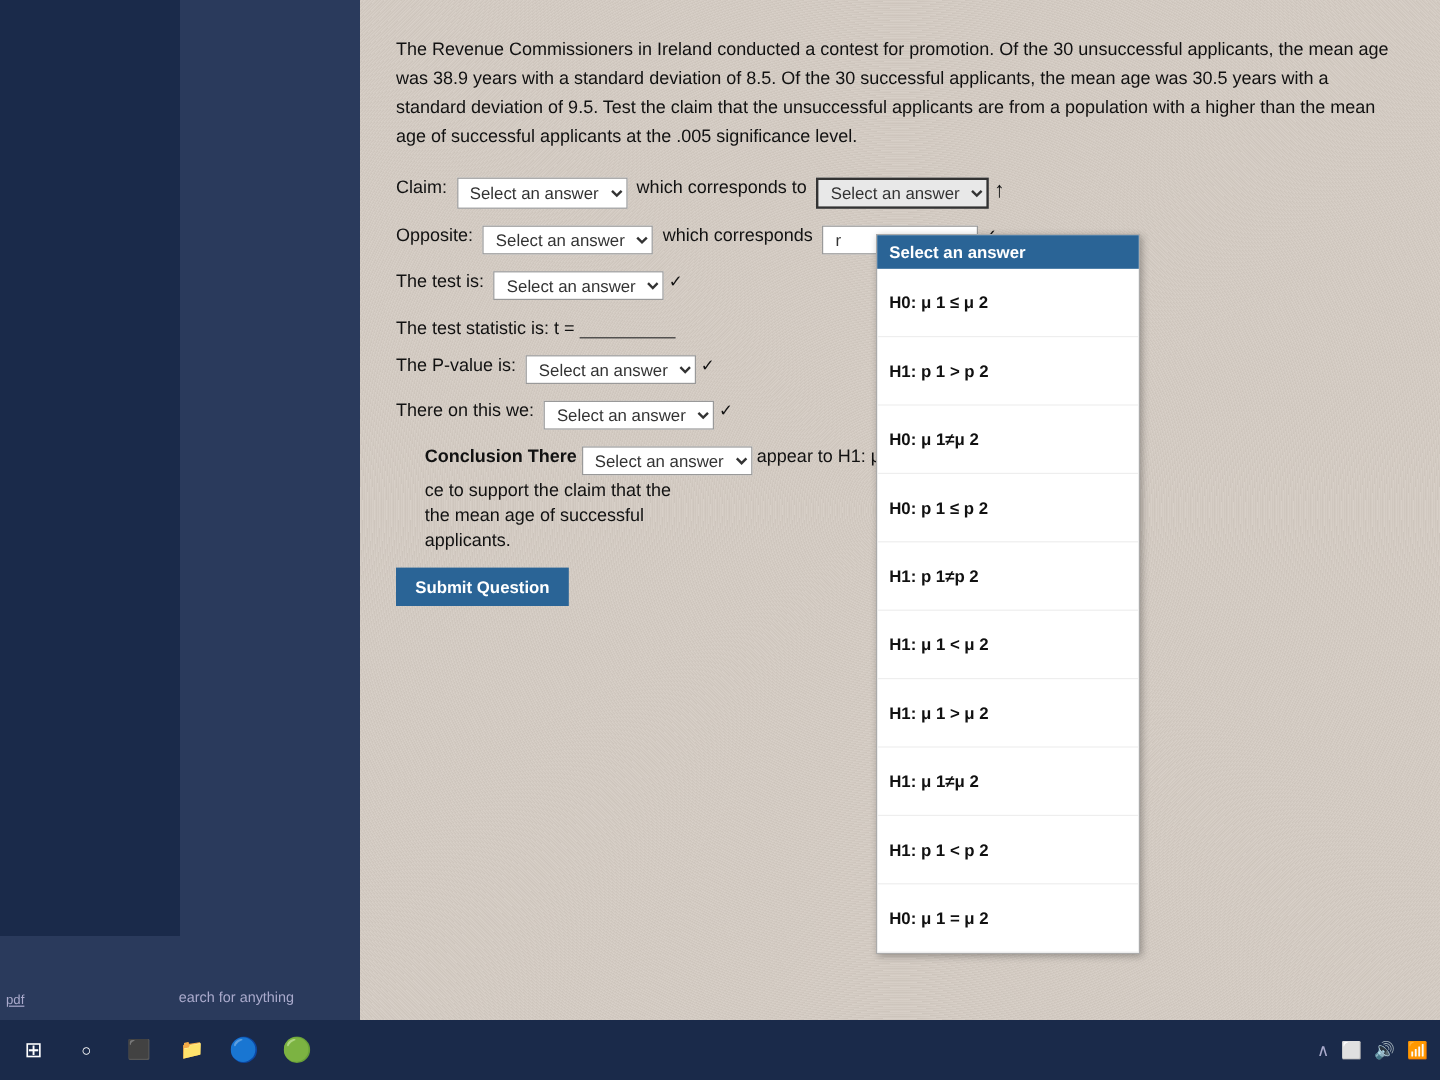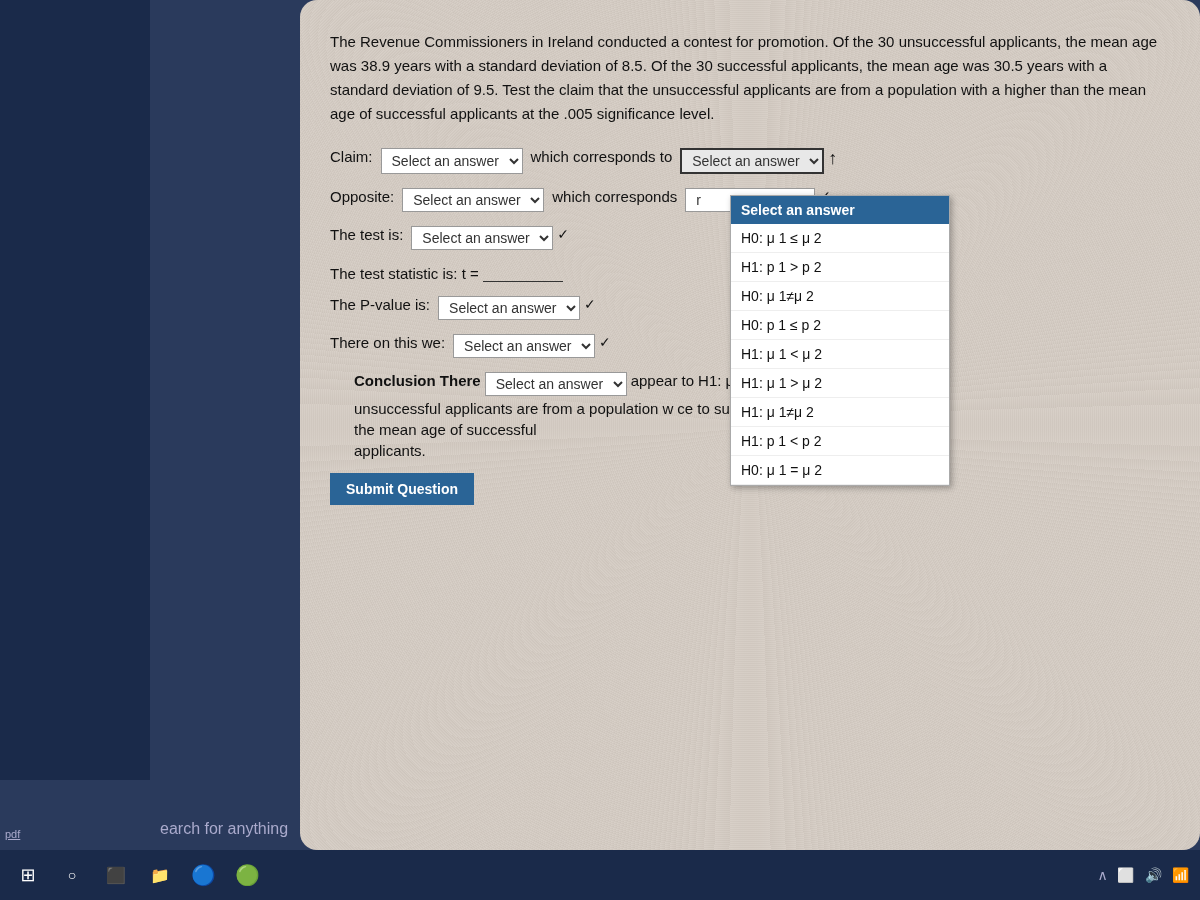--- a/index.html
+++ b/index.html
@@ -14,21 +14,20 @@
     }
 
     .main-content {
       background: #d8d0c8;
       background-image: repeating-radial-gradient(circle at 50% 50%, rgba(180,170,160,0.3) 0px, transparent 2px);
       margin-left: 150px;
       margin-top: 0;
       padding: 30px 40px 30px 30px;
       min-height: 780px;
       position: relative;
-      border-radius: 17px;
     }
 
     .problem-text {
       font-size: 15px;
       line-height: 1.6;
       color: #111;
       margin-bottom: 22px;
       font-family: Arial, sans-serif;
     }
 
@@ -102,25 +101,26 @@
 
     .dropdown-overlay .dropdown-header {
       background: #2a6496;
       color: white;
       padding: 6px 10px;
       font-size: 14px;
       font-weight: bold;
     }
 
     .dropdown-overlay .dropdown-item {
-      padding: 6px 10px;
+      padding: 20px 10px;
       font-size: 14px;
       color: #111;
       cursor: pointer;
       border-bottom: 1px solid #eee;
+      font-weight: bold;
     }
 
     
     .taskbar {
       position: absolute;
       bottom: 0;
       left: 0;
       right: 0;
       height: 50px;
       background: #1a2a4a;
@@ -262,52 +262,52 @@
   
   <div class="conclusion-row">
     <strong>Conclusion There</strong>
     <select class="answer-select">
       <option>Select an answer</option>
     </select>
     <span>appear to</span>
     <span>H1: μ 1≠μ 2</span>
   </div>
   <div class="conclusion-row">
-    <span>unsuccessful applicants are from a population w</span>
     <span style="margin-left: 0px;">ce to support the claim that the</span>
   </div>
   <div class="conclusion-row">
     <span style="margin-left: 0px;">the mean age of successful</span>
   </div>
   <div class="conclusion-row">
     <span>applicants.</span>
   </div>
 
   
   <button class="submit-btn">Submit Question</button>
 
   
   <div class="dropdown-overlay">
     <div class="dropdown-header">Select an answer</div>
     <div class="dropdown-item">H0: μ 1 ≤ μ 2</div>
     <div class="dropdown-item">H1: p 1 &gt; p 2</div>
     <div class="dropdown-item">H0: μ 1≠μ 2</div>
     <div class="dropdown-item">H0: p 1 ≤ p 2</div>
+    <div class="dropdown-item">H1: p 1≠p 2</div>
     <div class="dropdown-item">H1: μ 1 &lt; μ 2</div>
     <div class="dropdown-item">H1: μ 1 &gt; μ 2</div>
     <div class="dropdown-item">H1: μ 1≠μ 2</div>
     <div class="dropdown-item">H1: p 1 &lt; p 2</div>
     <div class="dropdown-item">H0: μ 1 = μ 2</div>
   </div>
 
 </div>
 
 <div class="pdf-label" style="position:absolute;left:5px;bottom:60px;color:#aac;font-size:11px;">pdf</div>
 
-<div class="search-label" style="position:absolute;bottom:62px;left:160px;color:#aac;font-size:16px;">
+<div class="search-label" style="position:absolute;bottom:62px;left:149px;color:#aac;font-size:12px;">
   <span>earch for anything</span>
 </div>
 
 <div class="taskbar">
   <div class="taskbar-icon">⊞</div>
   <div class="taskbar-icon" style="font-size:14px;">○</div>
   <div class="taskbar-icon" style="font-size:16px;">⬛</div>
   <div class="taskbar-icon" style="font-size:16px;">📁</div>
   <div class="taskbar-icon" style="font-size:20px;">🔵</div>
   <div class="taskbar-icon" style="font-size:20px;">🟢</div>

